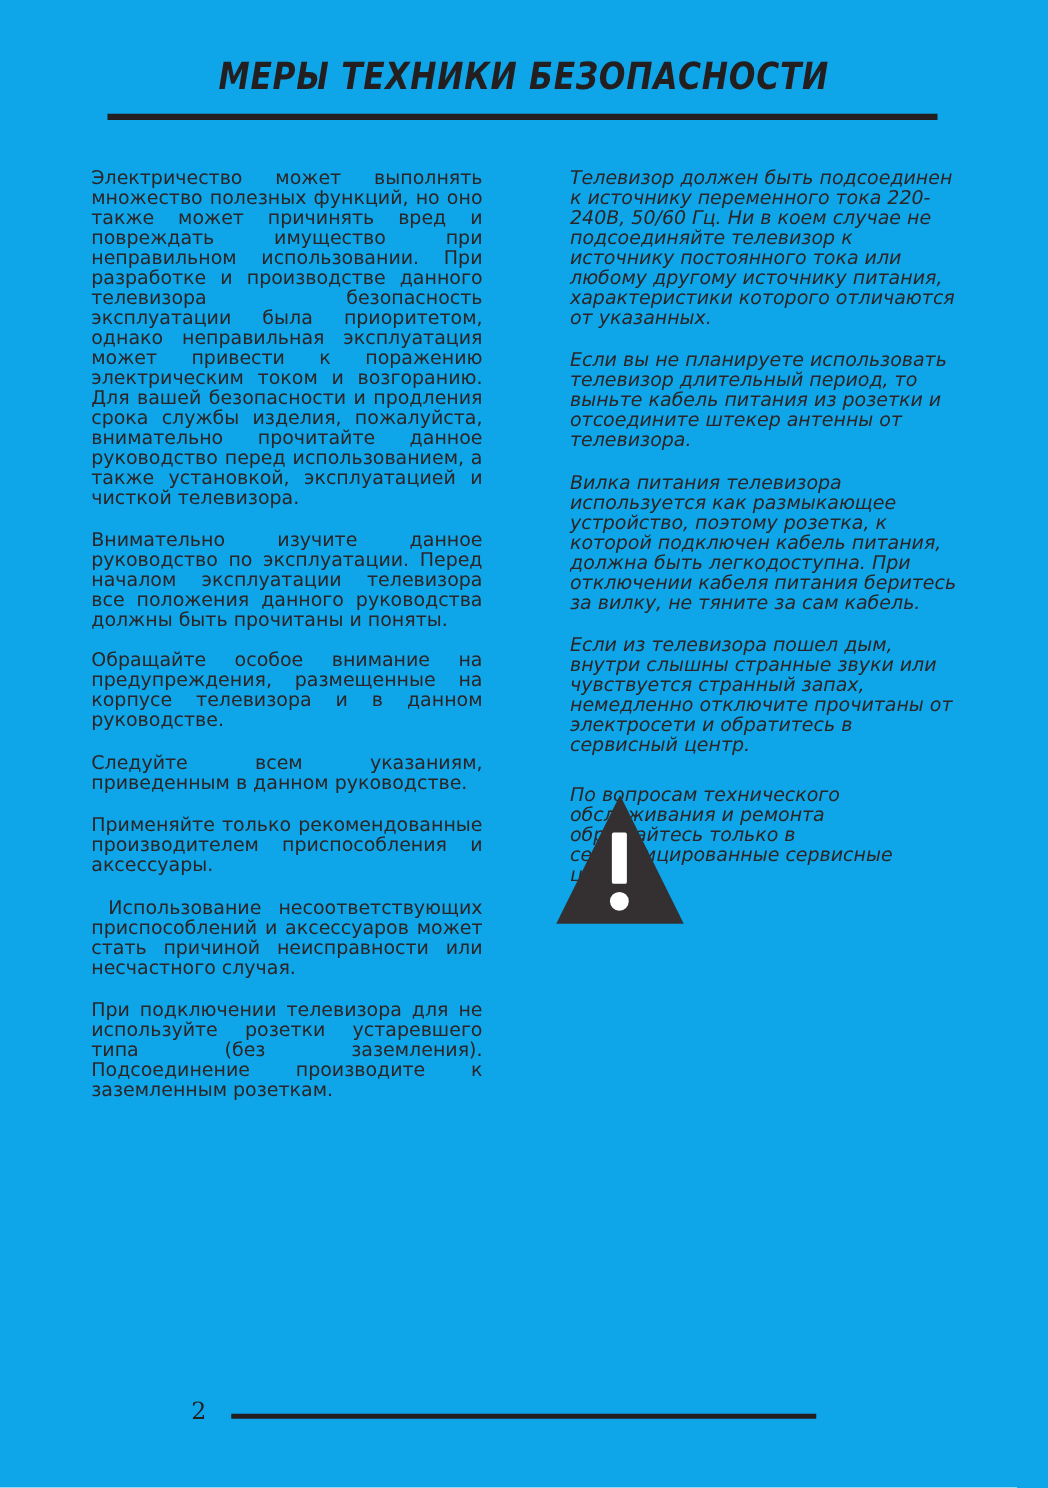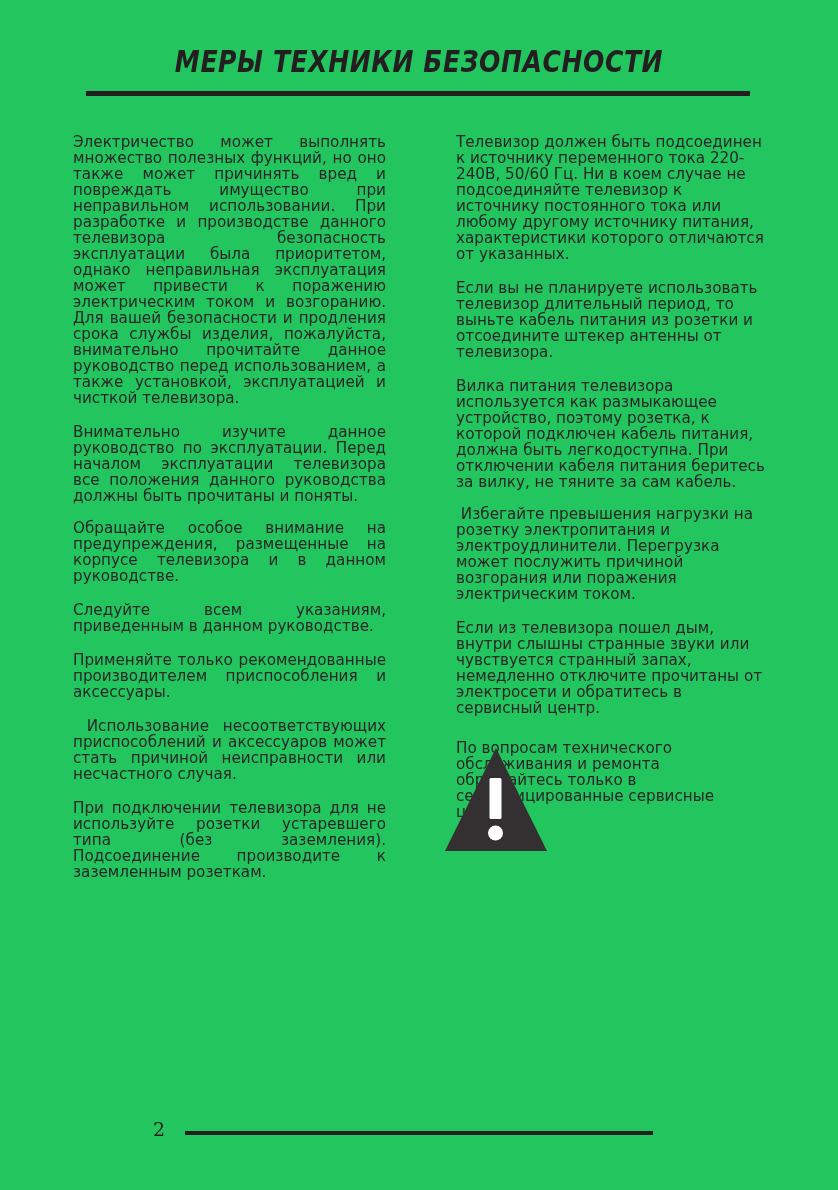--- a/index.html
+++ b/index.html
@@ -9,21 +9,21 @@
     background: #ffffff;
   }
   body {
     font-family: "DejaVu Sans", "Liberation Sans", sans-serif;
     color: #231f20;
   }
   .page {
     position: relative;
     width: 838px;
     height: 1190px;
-    background: #22c55e;
+    background: #0ea5e9;
     overflow: hidden;
     box-sizing: border-box;
   }
 
   
   .header {
     position: absolute;
     left: 0;
     top: 44px;
     width: 838px;
@@ -62,20 +62,21 @@
     position: absolute;
     top: 0;
   }
   .col-left {
     left: 57px;
     width: 345px;
   }
   .col-right {
     left: 440px;
     width: 342px;
+    font-style: italic;
   }
 
   .col p {
     margin: 16px;
     font-size: 15.2px;
     line-height: 16px;
     color: #2a2628;
   }
   .col-left p { text-align: justify; text-justify: inter-word; }
   .col-right p { text-align: left; }
@@ -152,21 +153,20 @@
       <p class="gap-lg">Следуйте всем указаниям, приведенным в данном руководстве.</p>
       <p class="gap-lg">Применяйте только рекомендованные производителем приспособления и аксессуары.</p>
       <p class="gap-lg lead-space"> Использование несоответствующих приспособлений и аксессуаров может стать причиной неисправности или несчастного случая.</p>
       <p class="gap-lg">При подключении телевизора для не используйте розетки устаревшего типа (без заземления). Подсоединение производите к заземленным розеткам.</p>
     </div>
 
     <div class="col col-right">
       <p>Телевизор должен быть подсоединен к источнику переменного тока 220-240В, 50/60 Гц. Ни в коем случае не подсоединяйте телевизор к источнику постоянного тока или любому другому источнику питания, характеристики которого отличаются от указанных.</p>
       <p class="gap-lg">Если вы не планируете использовать телевизор длительный период, то выньте кабель питания из розетки и отсоедините штекер антенны от телевизора.</p>
       <p class="gap-lg">Вилка питания телевизора используется как размыкающее устройство, поэтому розетка, к которой подключен кабель питания, должна быть легкодоступна. При отключении кабеля питания беритесь за вилку, не тяните за сам кабель.</p>
-      <p class="gap-md lead-space"> Избегайте превышения нагрузки на розетку электропитания и электроудлинители. Перегрузка может послужить причиной возгорания или поражения электрическим током.</p>
       <p class="gap-lg">Если из телевизора пошел дым, внутри слышны странные звуки или чувствуется странный запах, немедленно отключите прочитаны от электросети и обратитесь в сервисный центр.</p>
 
       <div class="warning-block">
         <span class="warn-triangle">
           <svg width="104" height="107" viewBox="0 0 104 107" aria-hidden="true">
             <polygon points="52,2 103,105 1,105" fill="#343031"></polygon>
             <rect x="45.5" y="32" width="12" height="41" rx="1.5" fill="#ffffff"></rect>
             <circle cx="51.5" cy="87" r="7.5" fill="#ffffff"></circle>
           </svg>
         </span>

